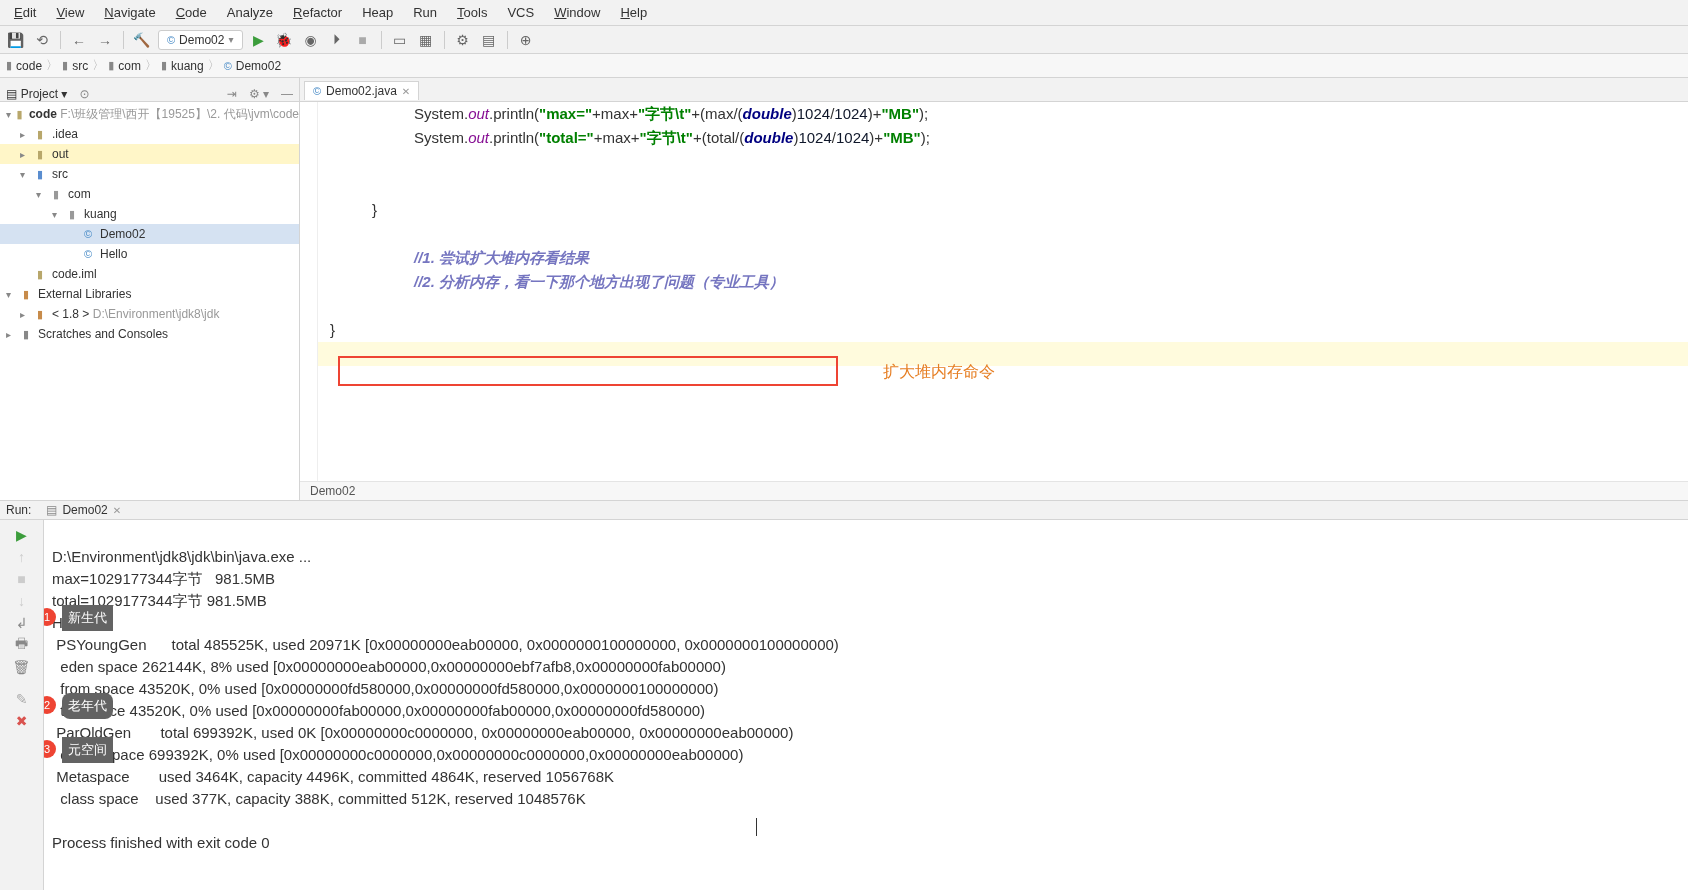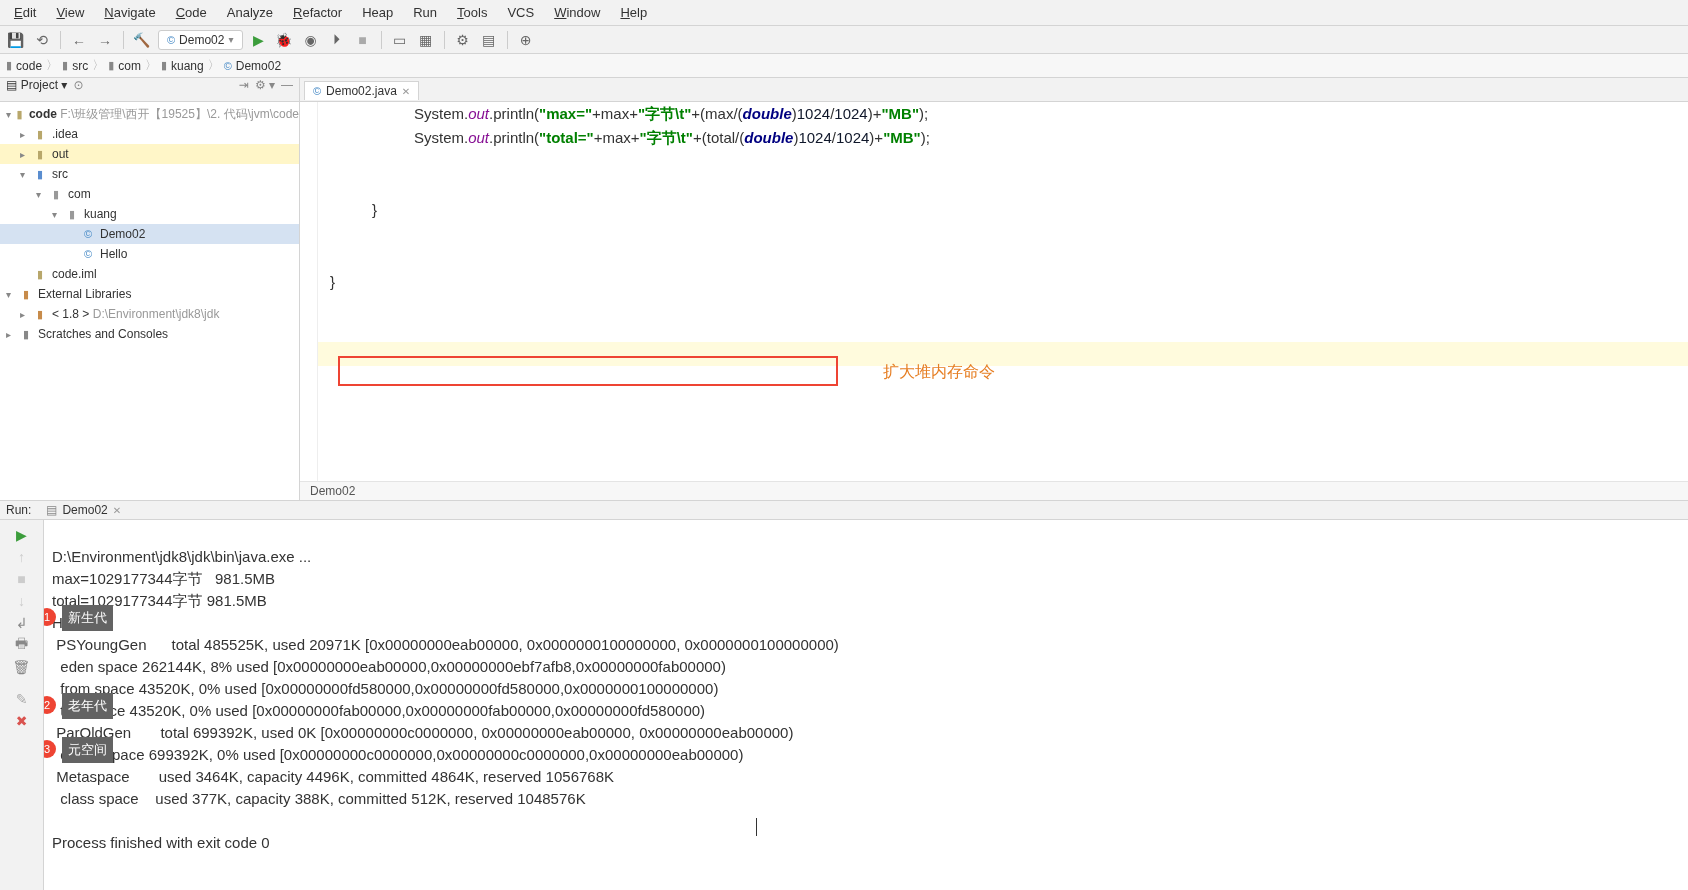--- a/index.html
+++ b/index.html
@@ -24,21 +24,21 @@
 .breadcrumbs { display: flex; align-items: center; background: #f7f7f7; border-bottom: 1px solid #d4d4d4; height: 24px; padding: 0 6px; font-size: 12px; gap: 4px; }
 .breadcrumbs .sep { color: #aaa; }
 .bc-folder { color: #888; font-size: 11px; }
 .bc-class { color: #4a8cc7; font-size: 11px; }
 
 
 .main { display: flex; height: calc(890px - 26px - 28px - 24px - 20px - 370px); }
 
 
 .project-pane { width: 300px; border-right: 1px solid #d4d4d4; background: #fff; display: flex; flex-direction: column; }
-.project-header { display: flex; align-items: flex-start; background: #f2f2f2; border-bottom: 1px solid #d4d4d4; height: 24px; padding: 0 6px; font-size: 12px; gap: 6px; }
+.project-header { display: flex; align-items: flex-end; background: #f2f2f2; border-bottom: 1px solid #d4d4d4; height: 24px; padding: 0 6px; font-size: 12px; gap: 12px; }
 .project-header .gear { margin-left: auto; color: #888; }
 .tree { flex: 1; overflow: auto; font-size: 12px; padding-top: 2px; }
 .tree-row { display: flex; align-items: center; height: 20px; padding-left: 6px; white-space: nowrap; }
 .tree-row.selected { background: #d5e2f2; }
 .tree-row .arrow { width: 12px; color: #888; font-size: 10px; }
 .tree-row .ficon { width: 16px; display: inline-flex; justify-content: center; margin-right: 4px; font-size: 11px; }
 .ficon.folder { color: #b8a76b; }
 .ficon.src { color: #5a8dcf; }
 .ficon.pkg { color: #999; }
 .ficon.class { color: #4a8cc7; }
@@ -223,20 +223,22 @@
     <div class="editor">
       <div class="fold-strip"></div>
       <div class="code">
         <div class="current-line" style="top:240px;"></div>
         <div style="padding-left:84px;">System.<span class="field">out</span>.println(<span class="str">"max="</span>+max+<span class="str">"字节\t"</span>+(max/(<span class="kw">double</span>)<span class="num">1024</span>/<span class="num">1024</span>)+<span class="str">"MB"</span>);</div>
         <div style="padding-left:84px;">System.<span class="field">out</span>.println(<span class="str">"total="</span>+max+<span class="str">"字节\t"</span>+(total/(<span class="kw">double</span>)<span class="num">1024</span>/<span class="num">1024</span>)+<span class="str">"MB"</span>);</div>
         <div>&nbsp;</div>
         <div>&nbsp;</div>
         <div style="padding-left:42px;">}</div>
         <div>&nbsp;</div>
+        <div style="padding-left:84px;"><span class="cmt2">//1. 尝试扩大堆内存看结果</span></div>
+        <div style="padding-left:84px;"><span class="cmt2">//2. 分析内存，看一下那个地方出现了问题（专业工具）</span></div>
         <div style="position:relative;">&nbsp;</div>
         <div>}</div>
         <div>&nbsp;</div>
         <div class="redbox" style="left:20px; top:254px; width:500px; height:30px;"></div>
         <div class="orange-label" style="left:565px; top:258px;">扩大堆内存命令</div>
       </div>
 
     </div>
     <div class="crumb-bar"><span>Demo02</span></div>
   </div>
@@ -274,18 +276,18 @@
 <span>  to   space 43520K, 0% used [0x00000000fab00000,0x00000000fab00000,0x00000000fd580000)</span>
 <span> ParOldGen       total 699392K, used 0K [0x00000000c0000000, 0x00000000eab00000, 0x00000000eab00000)</span>
 <span>  object space 699392K, 0% used [0x00000000c0000000,0x00000000c0000000,0x00000000eab00000)</span>
 <span> Metaspace       used 3464K, capacity 4496K, committed 4864K, reserved 1056768K</span>
 <span>  class space    used 377K, capacity 388K, committed 512K, reserved 1048576K</span>
 <span></span>
 <span>Process finished with exit code 0</span>
     <span class="badge" style="left:-6px; top:88px;">1</span>
     <span class="grey-label" style="left:18px; top:85px;">新生代</span>
     <span class="badge" style="left:-6px; top:176px;">2</span>
-    <span class="grey-label" style="left:18px; top:173px;">老年代</span>
+    <span class="grey-label" style="left:18px; top:173px;border-radius:8px;">老年代</span>
     <span class="badge" style="left:-6px; top:220px;">3</span>
     <span class="grey-label" style="left:18px; top:217px;">元空间</span>
     <span class="cursor-caret" style="left:712px; top:298px;"></span>
   </div>
 </div>
 
 </body></html>

